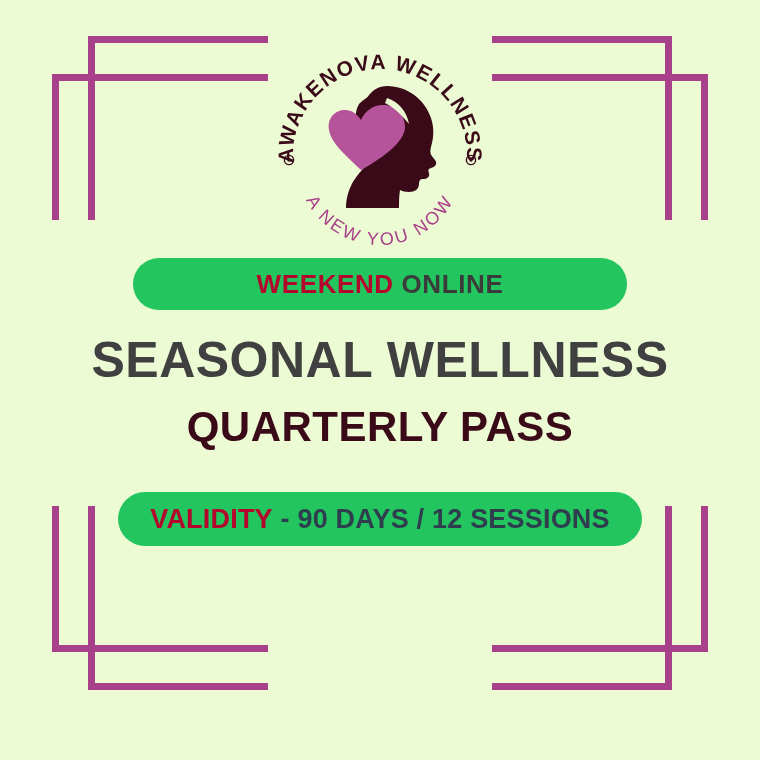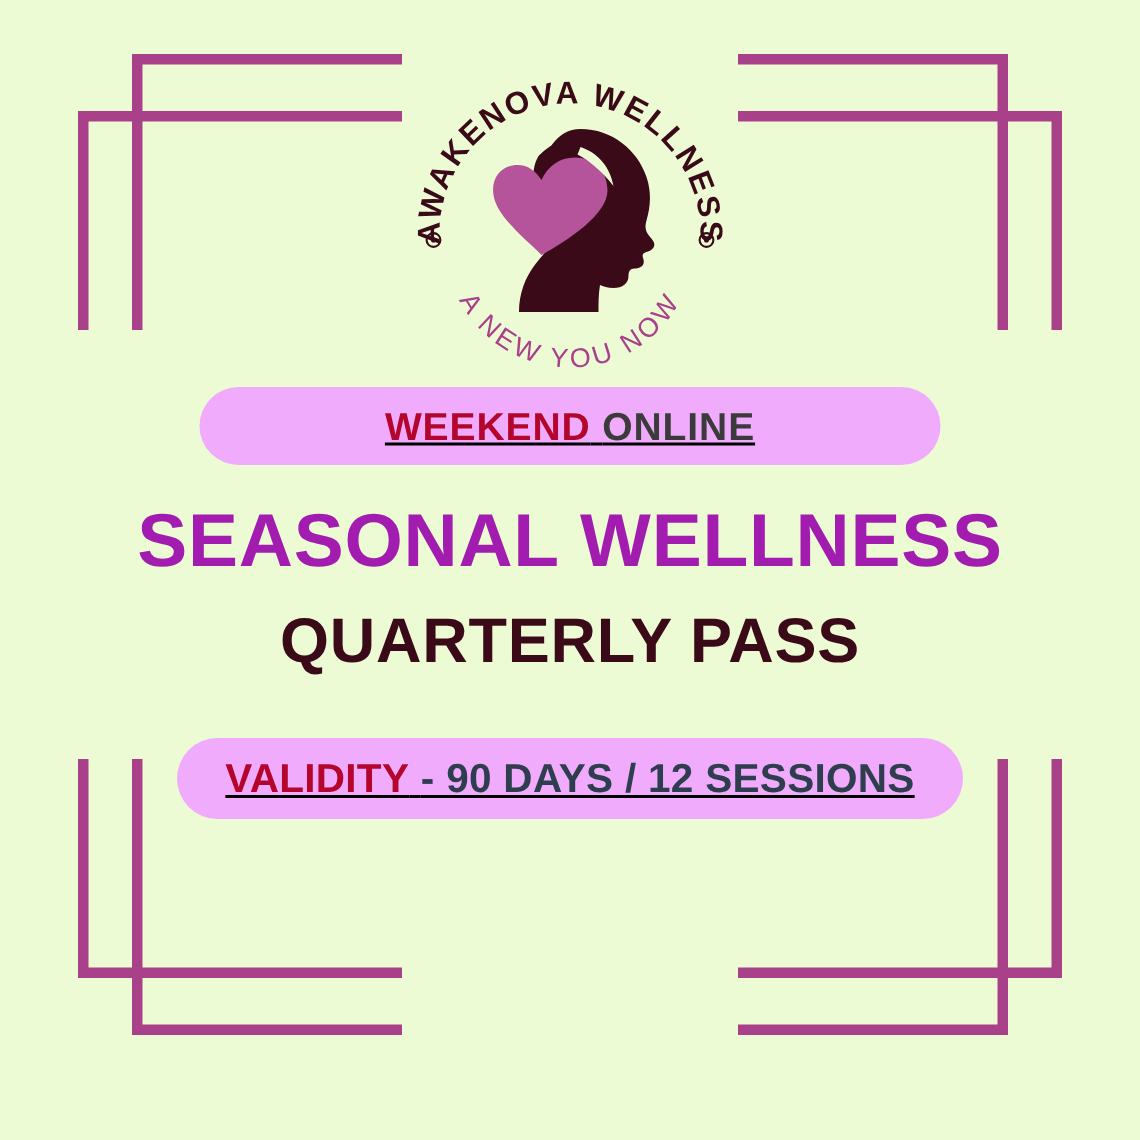--- a/index.html
+++ b/index.html
@@ -100,29 +100,28 @@
 
   
   #content {
     position: absolute;
     left: 0;
     top: 258px;
     width: 760px;
   }
 
   .pill {
-    background: #f0abfc;
+    background: #22c55e;
     border-radius: 999px;
     margin: 0 auto;
     display: flex;
     align-items: center;
     justify-content: center;
     text-align: center;
     white-space: nowrap;
-    text-decoration: underline;
   }
 
   #pill-weekend {
     width: 494px;
     height: 52px;
   }
   #pill-weekend .t {
     font-size: 26px;
     font-weight: bold;
     letter-spacing: 0.6px;
@@ -130,21 +129,21 @@
   .c-red   { color: #b4062c; }
   .c-gray  { color: #3b3b3b; }
   .c-slate { color: #2e3e4e; }
 
   #headline-seasonal {
     margin: 25px auto 0;
     text-align: center;
     font-size: 50px;
     font-weight: bold;
     letter-spacing: 0.5px;
-    color: #a21caf;
+    color: #404040;
     line-height: 1;
   }
 
   #headline-quarterly {
     margin: 21px auto 0;
     text-align: center;
     font-size: 42px;
     font-weight: bold;
     letter-spacing: 0.5px;
     color: #3a0a18;

